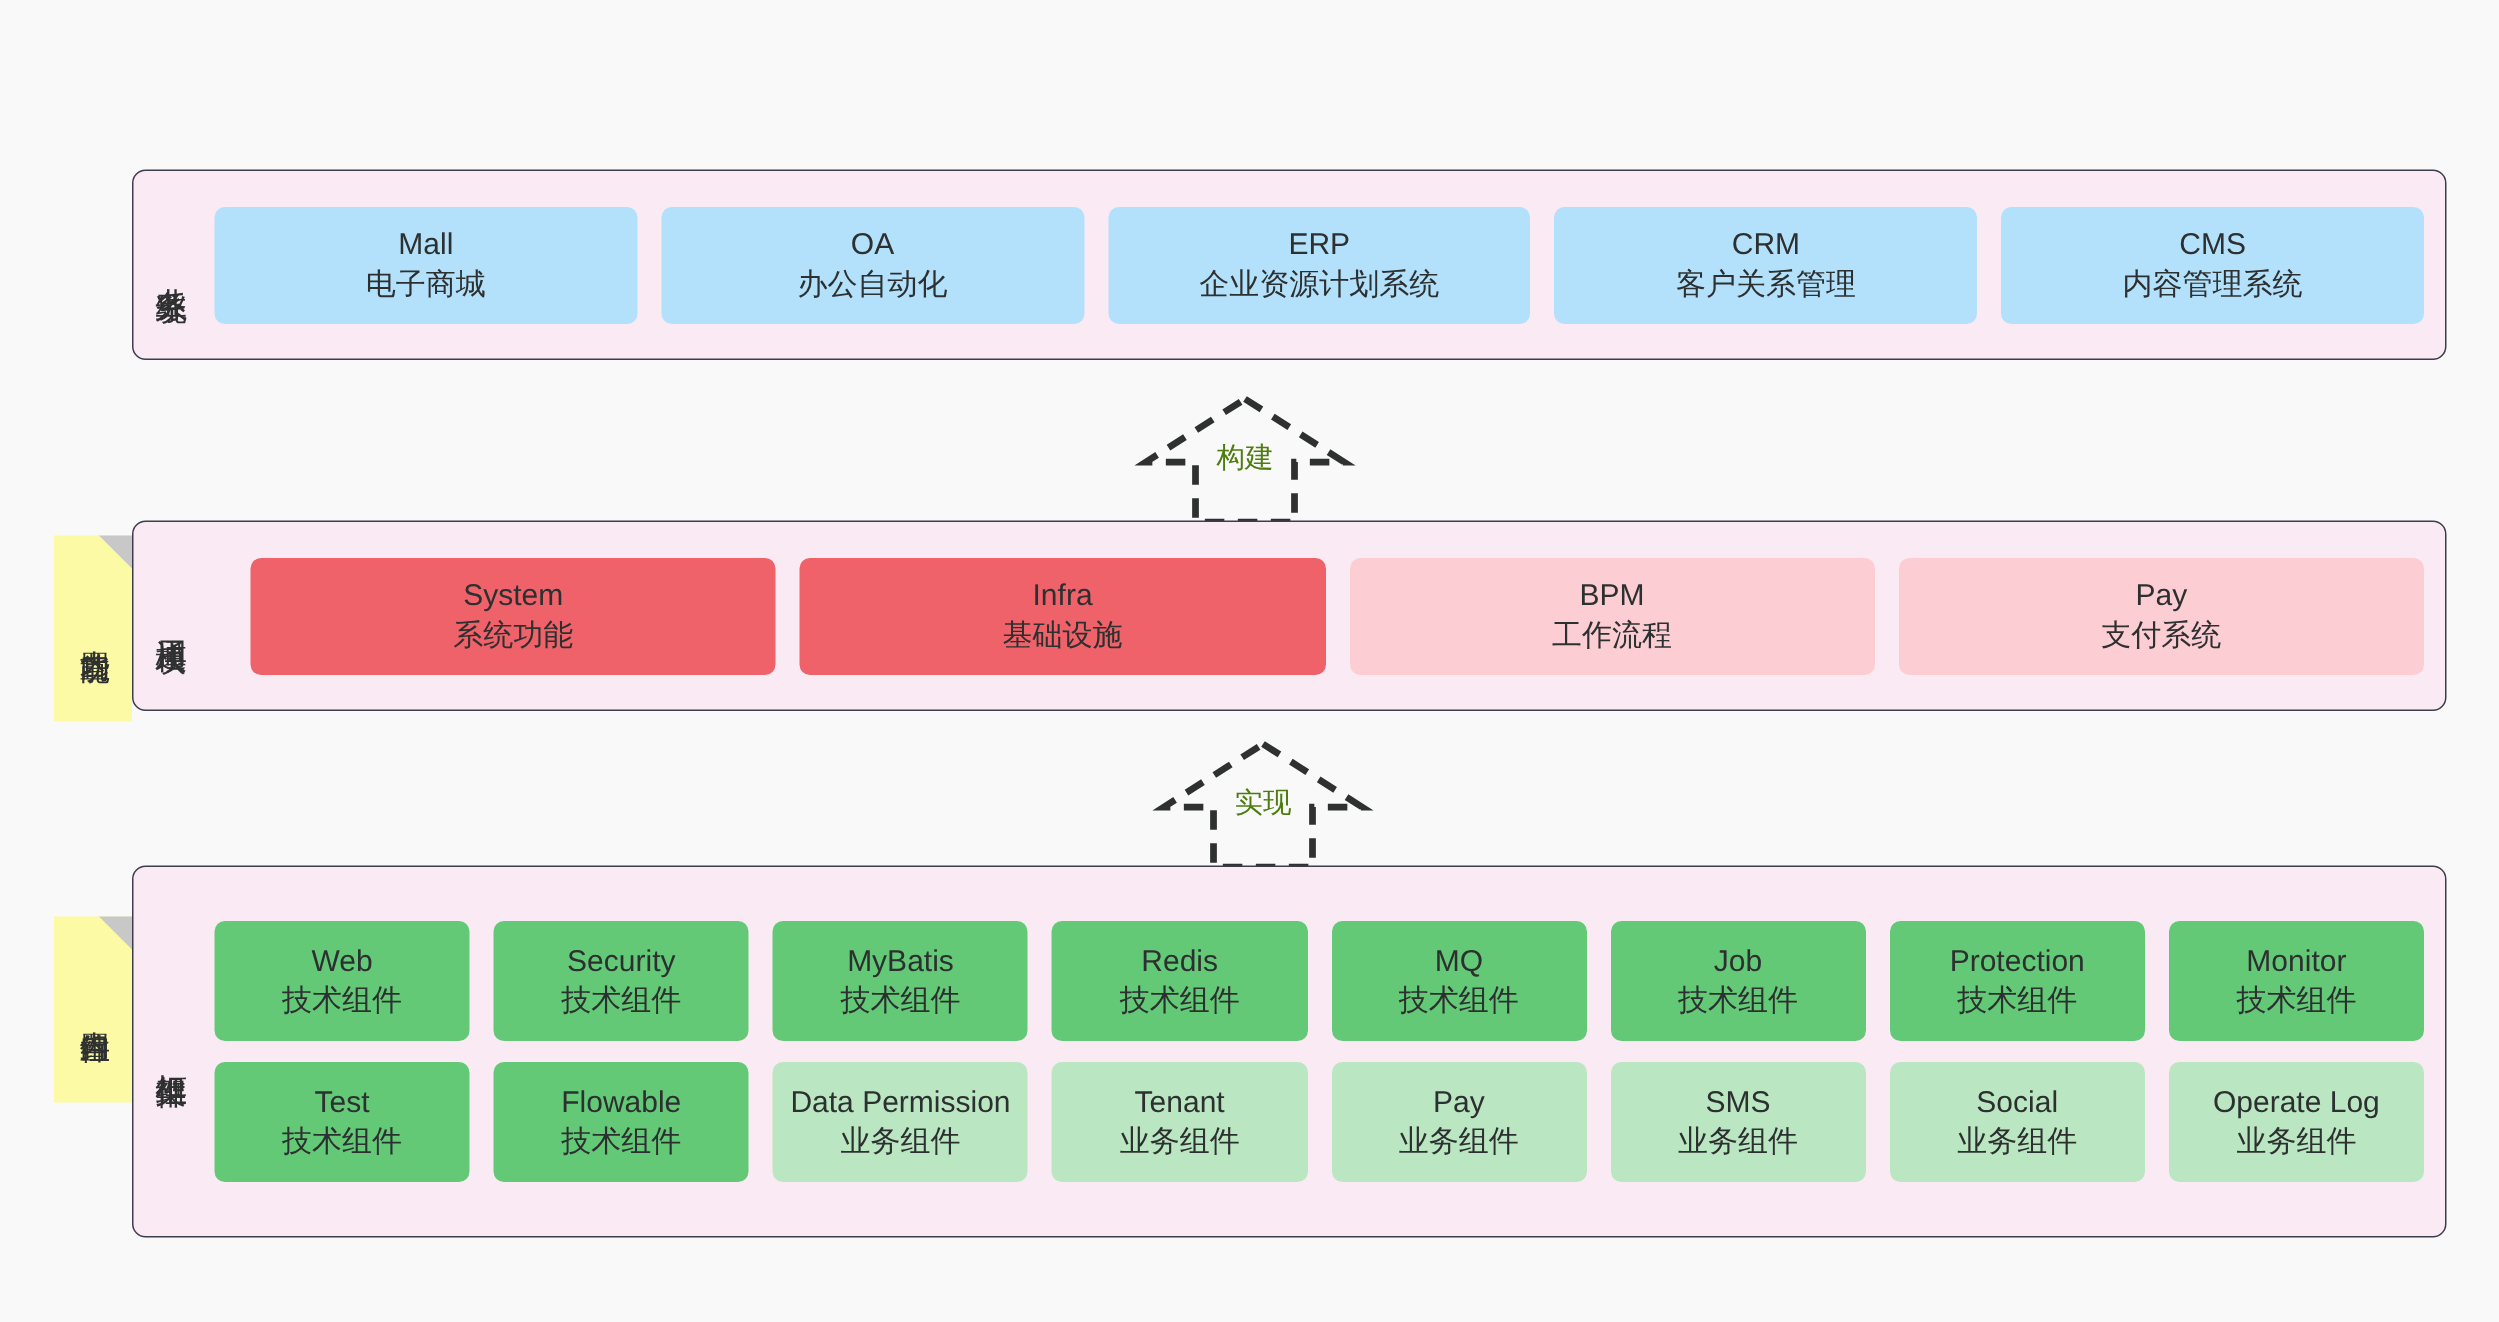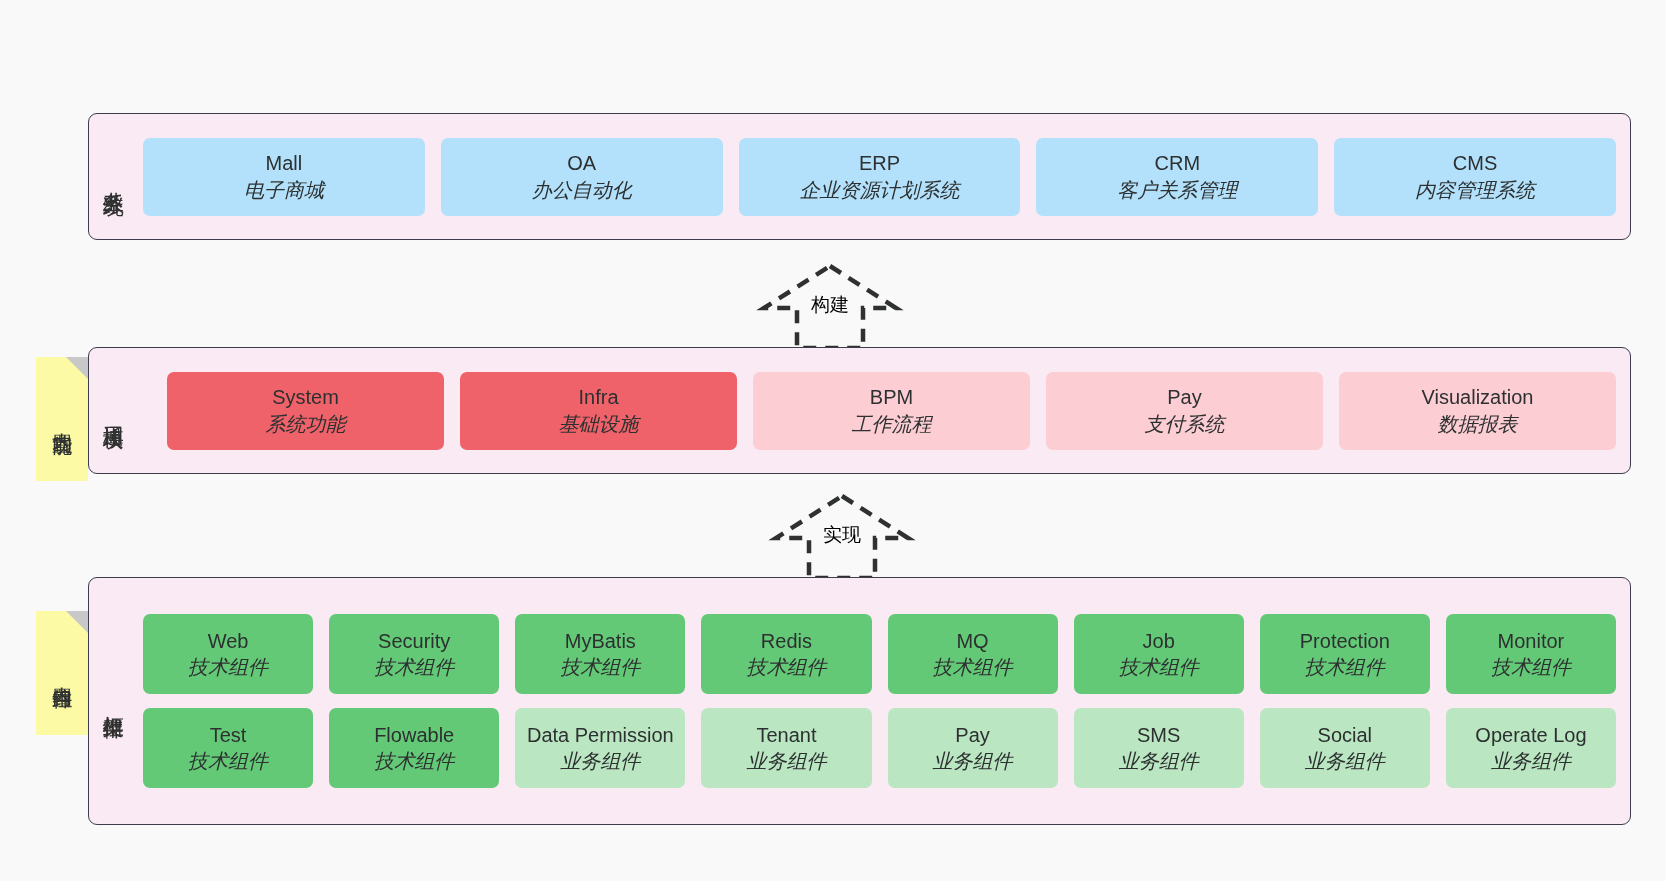--- a/index.html
+++ b/index.html
@@ -56,21 +56,21 @@
     align-items: center;
     justify-content: center;
     text-align: center;
     color: #2c3030;
     font-size: 20px;
     line-height: 1.32;
     padding: 4px 6px;
     user-select: none;
   }
   .card .en { white-space: nowrap; }
-  .card .cn { white-space: nowrap; font-style: italic; }
+  .card .cn { white-space: nowrap; }
   .card.wrap .en { white-space: normal; }
 
   .c-blue        { background: #b3e0fb; }
   .c-red         { background: #f0626a; }
   .c-pink        { background: #fccdd3; }
   .c-green       { background: #64c977; }
   .c-lightgreen  { background: #bbe6c2; text-align: right; }
 
   
   .note {
@@ -94,21 +94,21 @@
     border-left: 22px solid transparent;
     border-top: 22px solid #c8c8c8;
   }
 
   
   .arrow { position: absolute; }
   .arrow svg { display: block; overflow: visible; }
   .arrow-label {
     position: absolute;
     font-size: 19px;
-    color: #000000;
+    color: #4d7c0f;
     background: #f9f9f9;
     padding: 1px 3px;
     white-space: nowrap;
     left: 50%;
     transform: translateX(-50%);
   }
 </style>
 </head>
 <body>
 
@@ -170,24 +170,20 @@
           <span class="cn">基础设施</span>
         </div>
         <div class="card c-pink">
           <span class="en">BPM</span>
           <span class="cn">工作流程</span>
         </div>
         <div class="card c-pink">
           <span class="en">Pay</span>
           <span class="cn">支付系统</span>
         </div>
-        <div class="card c-pink">
-          <span class="en">Visualization</span>
-          <span class="cn">数据报表</span>
-        </div>
 
       </div>
     </div>
   </div>
 
   <div class="arrow" style="left:772px; top:492px; width:140px; height:88px;">
     <svg width="140" height="88" viewBox="0 0 140 88">
       <polygon points="70,4 136,46 103,46 103,86 37,86 37,46 4,46" fill="none" stroke="#2f3131" stroke-width="4.5" stroke-dasharray="13,9" stroke-linejoin="miter"></polygon>
     </svg>
     <span class="arrow-label" style="top:29px;">实现</span>

